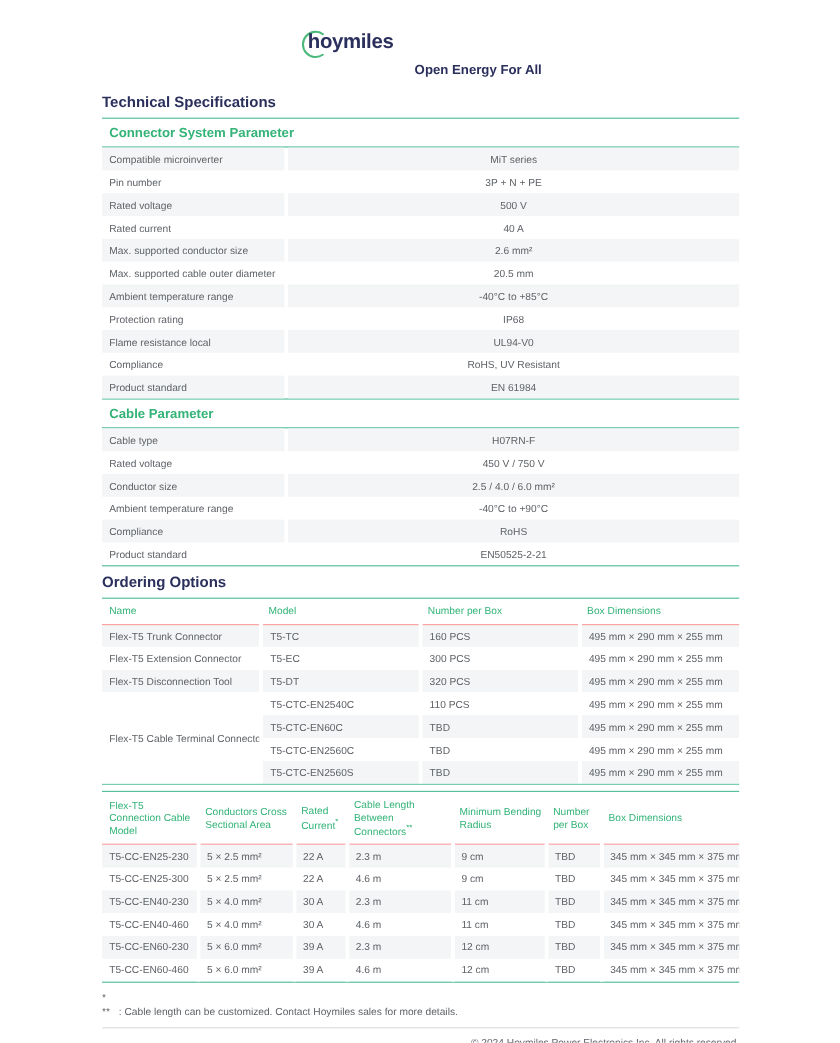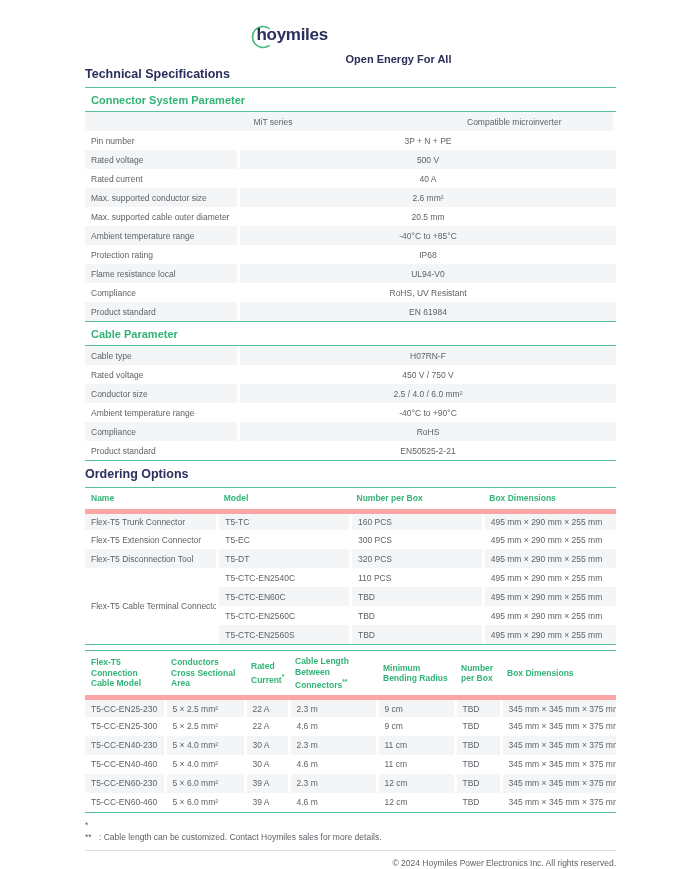--- a/index.html
+++ b/index.html
@@ -21,21 +21,21 @@
   .logo svg { position: absolute; left: 0; top: 1px; }
   .logo-text {
     position: absolute; left: 7px; top: 5px;
     font-size: 17px; font-weight: bold; letter-spacing: -0.3px;
     color: #2a2f5c;
   }
   .tagline { font-size: 11px; font-weight: bold; color: #2a2f5c; margin-top: 48px; }
 
   
   .h-title {
-    margin-top: 17px;
+    margin-top: 28px;
     font-size: 12.5px; font-weight: bold; color: #2a2f5c;
     line-height: 14px;
     padding-bottom: 6px;
     border-bottom: 1px solid #57c19e;
   }
   .h-title.ordering { margin-top: 6px; }
 
   
   .spec-section { border-bottom: 1px solid #57c19e; }
   .spec-title {
@@ -47,25 +47,25 @@
   .scell { display: flex; align-items: center; font-size: 8.5px; color: #5e6267; }
   .scell.lbl { width: 152px; padding-left: 6px; margin-right: 3px; }
   .scell.val { flex: 1; justify-content: center; }
   .spec-rows .srow:nth-child(odd) .scell { background: #f4f5f6; }
 
   
   .tbl-wrap { border-bottom: 1px solid #57c19e; }
   .tbl-wrap.t2 { border-top: 1px solid #57c19e; margin-top: 5px; }
   table { width: 100%; border-collapse: collapse; table-layout: fixed; }
   th {
-    font-size: 8.5px; font-weight: bold; color: #33b377;
+    font-size: 8.5px; font-weight: normal; color: #33b377;
     text-align: left; vertical-align: middle;
     line-height: 10.5px;
     padding: 5px 2px 5px 6px;
-    border-bottom: 5px solid #fca5a5;
+    border-bottom: 1px solid #fca5a5;
   }
   th sup { font-size: 6.5px; vertical-align: super; }
   td {
     font-size: 8.5px; color: #5e6267;
     height: 19px; padding: 0 2px 0 6px;
     vertical-align: middle;
     border-right: 3px solid #ffffff;
     overflow: hidden; white-space: nowrap;
   }
   td:last-child { border-right: none; }
@@ -98,22 +98,22 @@
     </div>
     <div class="tagline">Open Energy For All</div>
   </div>
 
   <div class="h-title">Technical Specifications</div>
 
   <div class="spec-section">
     <div class="spec-title">Connector System Parameter</div>
     <div class="spec-rows">
       <div class="srow">
+          <div class="scell lbl">Compatible microinverter</div>
           <div class="scell val">MiT series</div>
-          <div class="scell lbl">Compatible microinverter</div>
         </div>
       <div class="srow">
           <div class="scell lbl">Pin number</div>
           <div class="scell val">3P + N + PE</div>
         </div>
       <div class="srow">
           <div class="scell lbl">Rated voltage</div>
           <div class="scell val">500 V</div>
         </div>
       <div class="srow">

